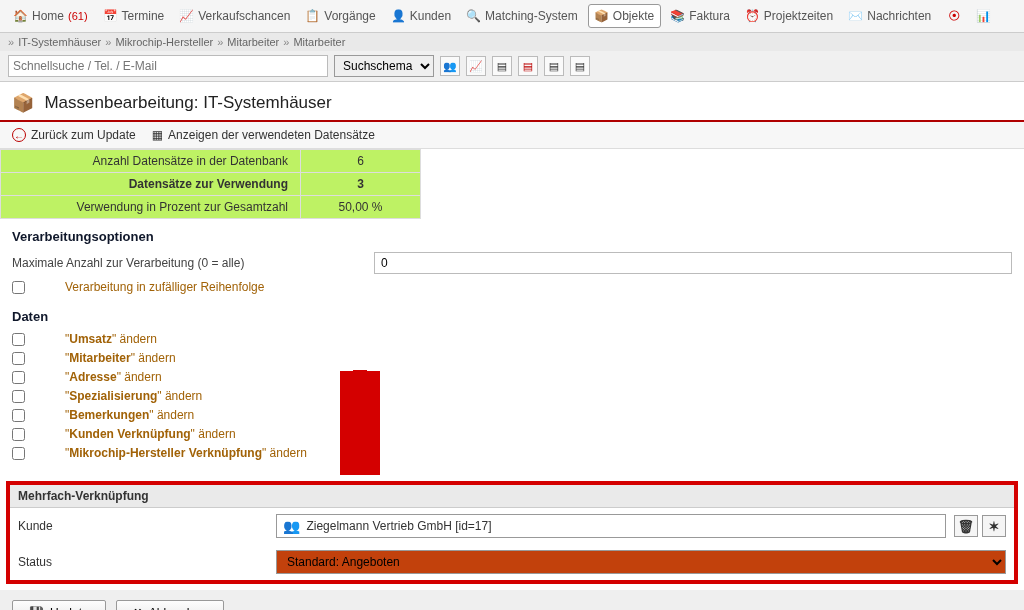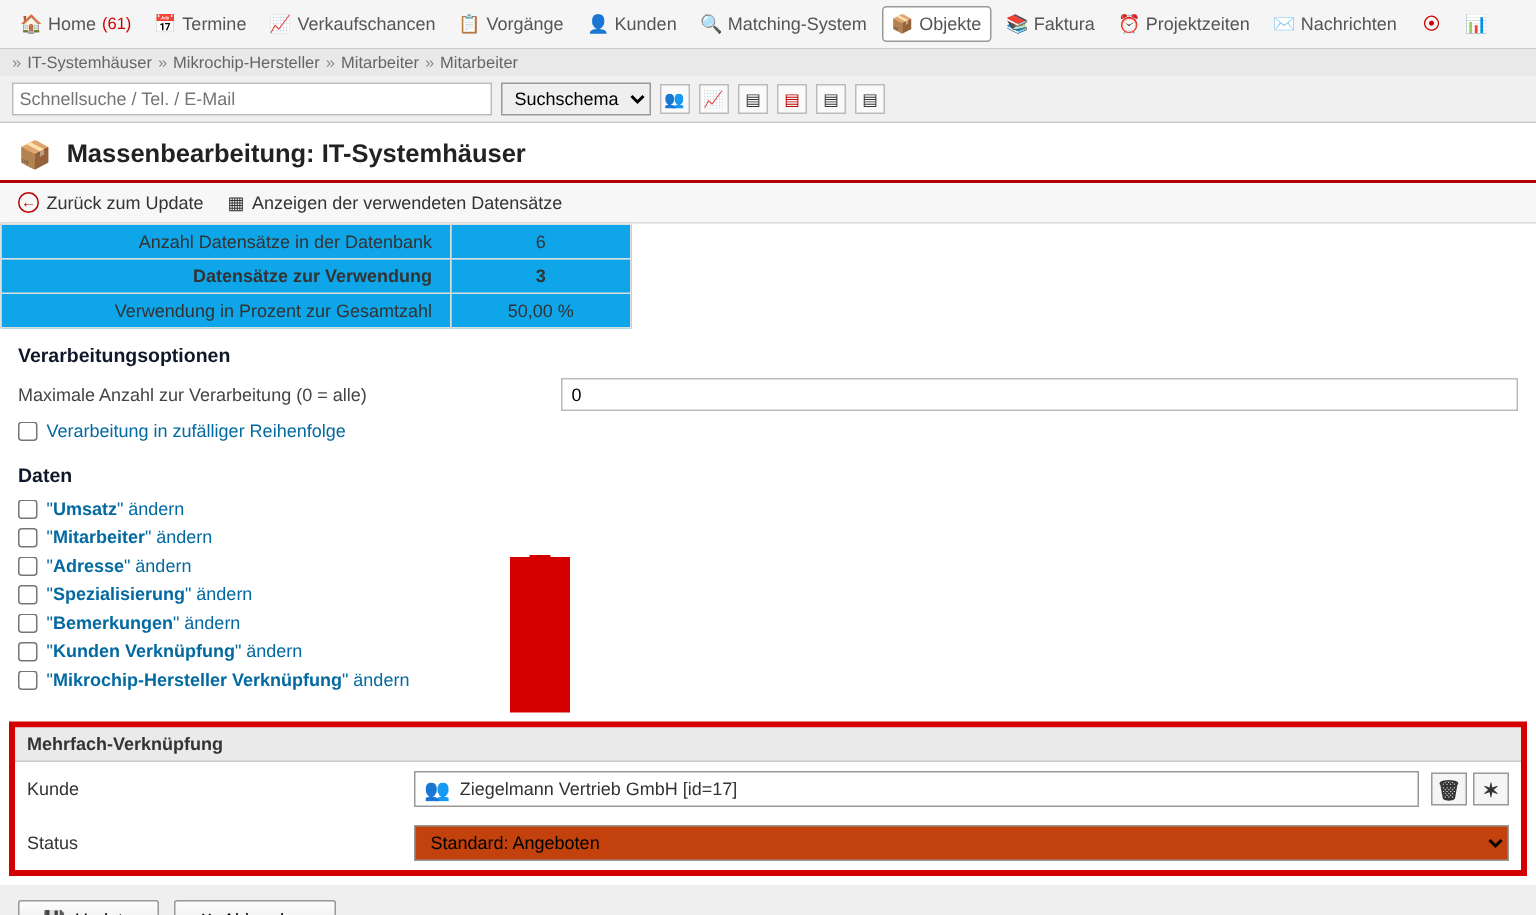--- a/index.html
+++ b/index.html
@@ -11,38 +11,38 @@
 .topnav .icon { width: 14px; height: 14px; display: inline-flex; align-items: center; justify-content: center; }
 .breadcrumb { display: flex; align-items: center; background: #e9e9e9; padding: 3px 8px; font-size: 11px; color: #666; gap: 4px; }
 .breadcrumb a { color: #666; text-decoration: none; cursor: pointer; }
 .breadcrumb .sep { color: #888; }
 .searchbar { display: flex; align-items: center; background: #f0f0f0; padding: 4px 8px; gap: 6px; border-bottom: 1px solid #ccc; }
 .searchbar input[type=text] { flex: 0 0 320px; padding: 3px 4px; border: 1px solid #bbb; font-size: 12px; color: #888; }
 .searchbar select { padding: 2px 4px; border: 1px solid #999; font-size: 12px; }
 .searchbar .tbtn { width: 20px; height: 20px; display: inline-flex; align-items: center; justify-content: center; border: 1px solid #bbb; background: #fafafa; cursor: pointer; font-size: 11px; }
 .page-title-row { display: flex; align-items: center; padding: 10px 12px 6px; gap: 10px; }
 .page-title-row .ticon { color: #b00; font-size: 18px; }
-.page-title { font-size: 17px; font-weight: bold; color: #222; }
+.page-title { font-size: 17px; font-weight: normal; color: #222; }
 .redbar { height: 2px; background: #b00000; }
 .actionbar { display: flex; align-items: center; gap: 16px; padding: 6px 12px; background: #f7f7f7; border-bottom: 1px solid #ddd; }
 .actionbar .alink { display: flex; align-items: center; gap: 5px; color: #333; cursor: pointer; }
 .actionbar .aicon { width: 14px; height: 14px; border: 1.5px solid #b00; border-radius: 50%; display: inline-flex; align-items: center; justify-content: center; font-size: 10px; color: #b00; }
 .stats { border-collapse: collapse; margin: 0; }
-.stats td { padding: 4px 12px; font-size: 12px; border: 1px solid #ddd; text-align: right; background: #0ea5e9; }
+.stats td { padding: 4px 12px; font-size: 12px; border: 1px solid #ddd; text-align: right; background: #bef264; }
 .stats td:first-child { text-align: right; width: 300px; }
 .stats td:last-child { text-align: center; width: 120px; }
 .stats tr.bold td { font-weight: bold; }
 .section { padding: 10px 12px; }
 .section h3 { font-size: 13px; font-weight: bold; margin-bottom: 8px; color: #0f172a; }
 .optrow { display: flex; align-items: center; gap: 12px; margin-bottom: 6px; }
 .optrow label { flex: 0 0 350px; color: #444; }
 .optrow input[type=text] { flex: 1; padding: 3px 6px; border: 1px solid #bbb; font-size: 12px; }
 .checkrow { display: flex; align-items: center; gap: 6px; margin: 5px 0; }
 .checkrow input { width: 13px; height: 13px; }
-.checkrow label { color: #0369a1; }
+.checkrow label { color: #a16207; margin-left: 34px; }
 .checkrow label b { font-weight: bold; }
 .highlight-box { border: 4px solid #d40000; margin: 6px; padding: 0; background: #fff; }
 .hb-header { background: #eaeaea; padding: 4px 8px; font-weight: bold; font-size: 12px; border-bottom: 1px solid #ccc; }
 .hb-row { display: flex; align-items: center; padding: 6px 8px; gap: 8px; }
 .hb-row .lbl { flex: 0 0 250px; color: #333; }
 .hb-input { flex: 1; display: flex; align-items: center; border: 1px solid #999; padding: 3px 6px; gap: 6px; background: #fff; }
 .hb-input .uicon { color: #555; font-size: 14px; }
 .hb-btns { display: flex; gap: 4px; }
 .hb-btns .sb { width: 24px; height: 22px; border: 1px solid #999; background: #f5f5f5; display: inline-flex; align-items: center; justify-content: center; cursor: pointer; font-size: 13px; font-weight: bold; }
 .hb-select { flex: 1; padding: 3px 6px; border: 1px solid #999; font-size: 12px; background: #c2410c; }

